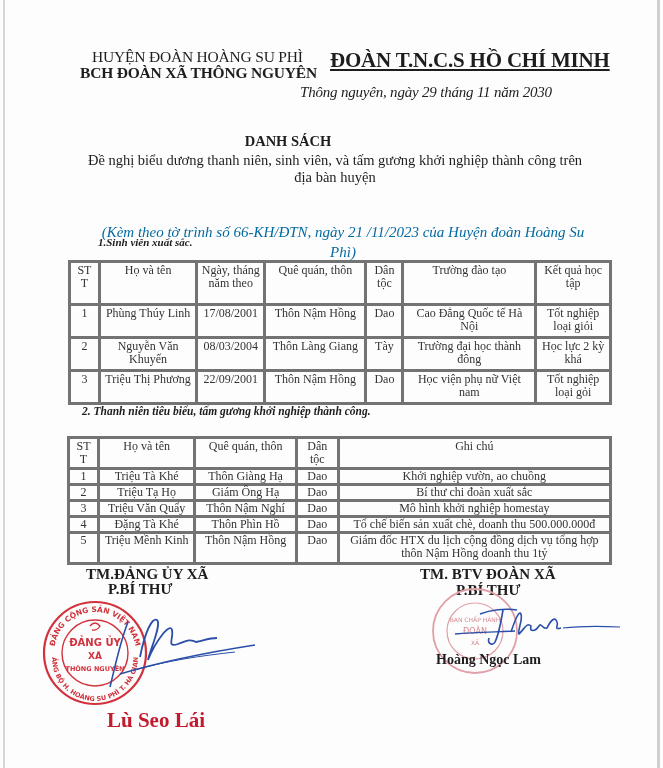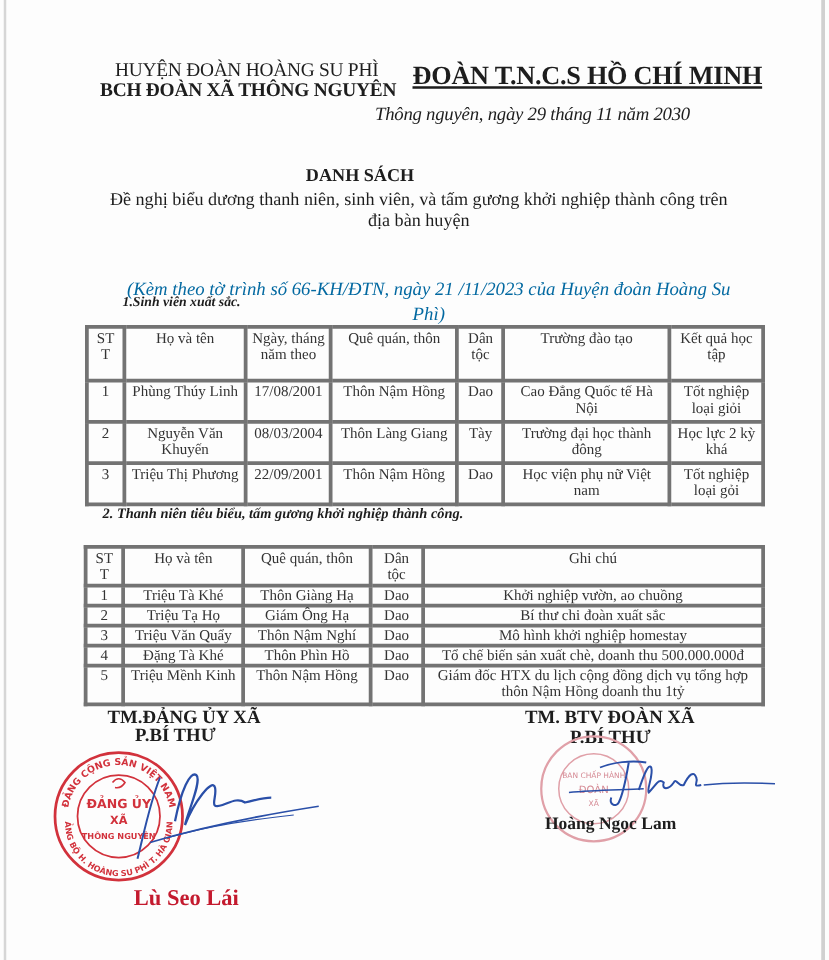--- a/index.html
+++ b/index.html
@@ -34,21 +34,21 @@
     .t1 tr.head td { height: 38px; }
     .t1 tr.r td { height: 28px; }
     .t2 { left: 67px; top: 436px; width: 545px; }
     .t2 tr.head td { height: 26px; }
     .t2 tr.r td { height: 13px; padding-top: 0; padding-bottom: 0; }
     .t2 tr.r.tall td { height: 28px; }
     td.left { text-align: left; }
 
     .sig-left-1 { left: 86px; top: 566px; font-size: 15px; font-weight: bold; }
     .sig-left-2 { left: 108px; top: 581px; font-size: 15px; font-weight: bold; }
-    .sig-left-name { left: 107px; top: 708px; font-size: 18px; font-weight: bold; color: #c41a2e; }
+    .sig-left-name { left: 107px; top: 708px; font-size: 21px; font-weight: bold; color: #c41a2e; }
     .sig-right-1 { left: 420px; top: 566px; font-size: 15px; font-weight: bold; }
     .sig-right-2 { left: 456px; top: 582px; font-size: 15px; font-weight: bold; }
     .sig-right-name { left: 436px; top: 652px; font-size: 14px; font-weight: bold; }
 
     .stamp { position: absolute; }
     .signature { position: absolute; }
   </style>
 </head>
 <body>
 

